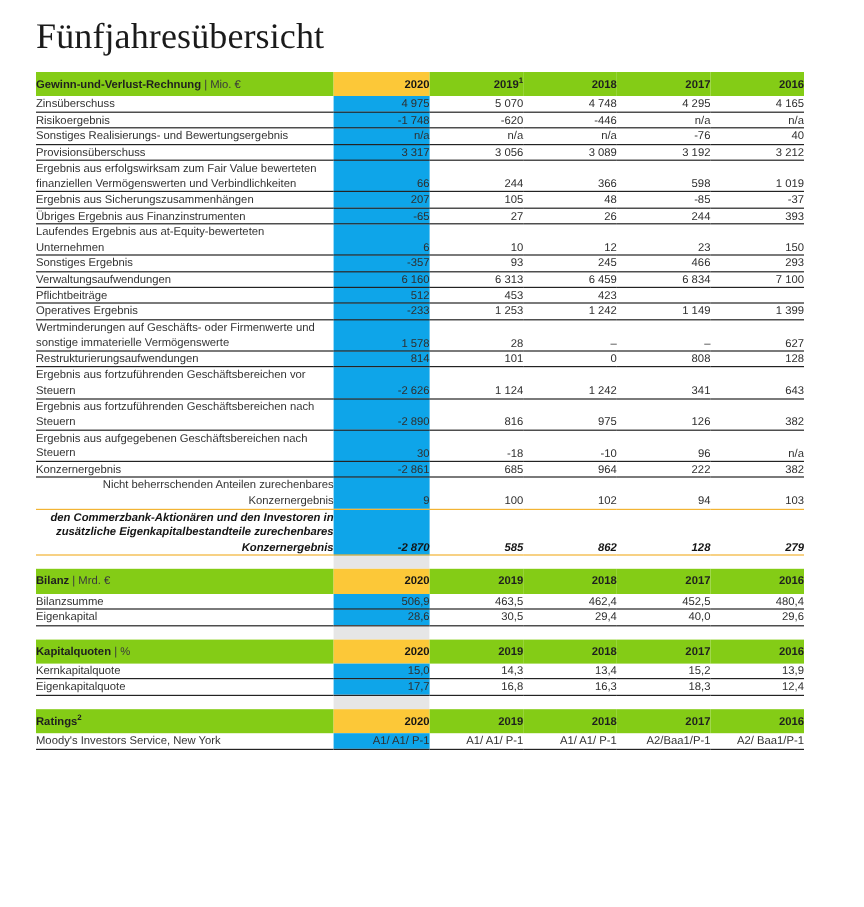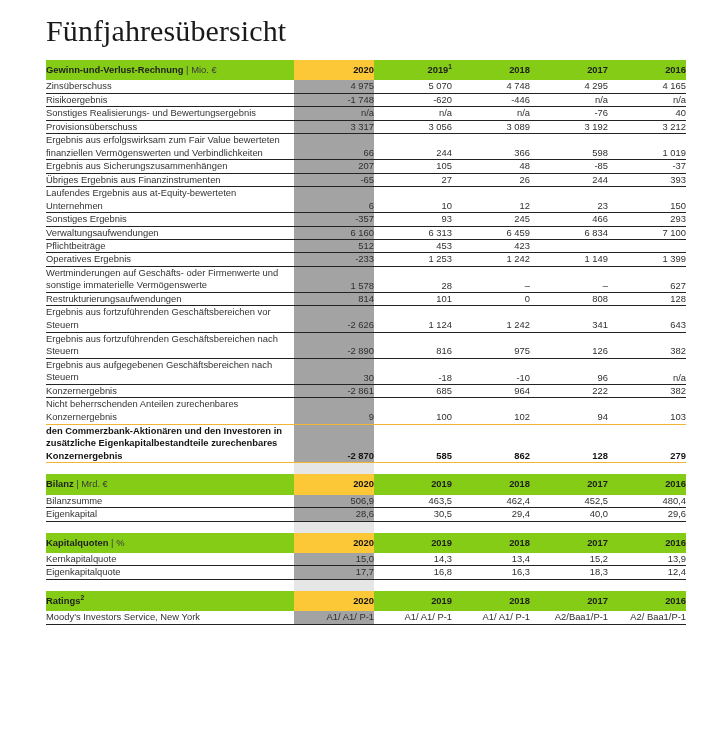--- a/index.html
+++ b/index.html
@@ -15,21 +15,21 @@
     font-family: "Liberation Sans", sans-serif;
     color: #2b2b2b;
     -webkit-font-smoothing: antialiased;
   }
 
   .page {
     position: relative;
     width: 634px;
     height: 756px;
     box-sizing: border-box;
-    padding: 0 46px;
+    padding: 0 30px;
   }
 
   .page-title {
     font-family: "Liberation Serif", serif;
     font-size: 30px;
     font-weight: 400;
     letter-spacing: 0.1px;
     color: #1a1a1a;
     line-height: 1;
     padding-top: 16px;
@@ -69,21 +69,21 @@
     text-align: right;
     padding: 3px 7px 3px 4px;
     line-height: 1.32;
     color: #2f2f2f;
     font-size: 9.4px;
     white-space: nowrap;
   }
   .pad { background: #ffffff; }
 
   
-  tr.body-row td.col2020 { background: #a3a3a3; }
+  tr.body-row td.col2020 { background: #0ea5e9; }
 
   
   tr.sec-head td {
     background: #84cc16;
     font-weight: 700;
     color: #1f1f1f;
     font-size: 9.4px;
     padding-top: 4px;
     padding-bottom: 4px;
   }
@@ -92,26 +92,27 @@
     font-weight: 700;
     color: #141414;
   }
   tr.sec-head td.pad { background: #ffffff; }
   tr.sec-head td.lbl .unit {
     font-weight: 400;
     color: #3a3a3a;
   }
 
   tr.body-row td { border-bottom: 0.8px solid #232323; }
-  tr.body-row.gold-rule td { border-bottom: 1.6px solid #f2b434; }
+  tr.body-row.gold-rule td { border-bottom: 1.6px solid #f2b434; text-align: right; }
   tr.body-row td.pad { border-bottom: none !important; }
 
   tr.total-row td {
     font-weight: 700;
     color: #141414;
+    font-style: italic;
   }
 
   .sup { font-size: 6.6px; vertical-align: super; line-height: 0; }
 
   
   tr.gap td { height: 11px; background: #ffffff; border: none; }
   tr.gap td.col2020 { background: #e6e6e6; }
   tr.gap td.pad { background: #ffffff; }
 
   .multi { line-height: 1.34; }

